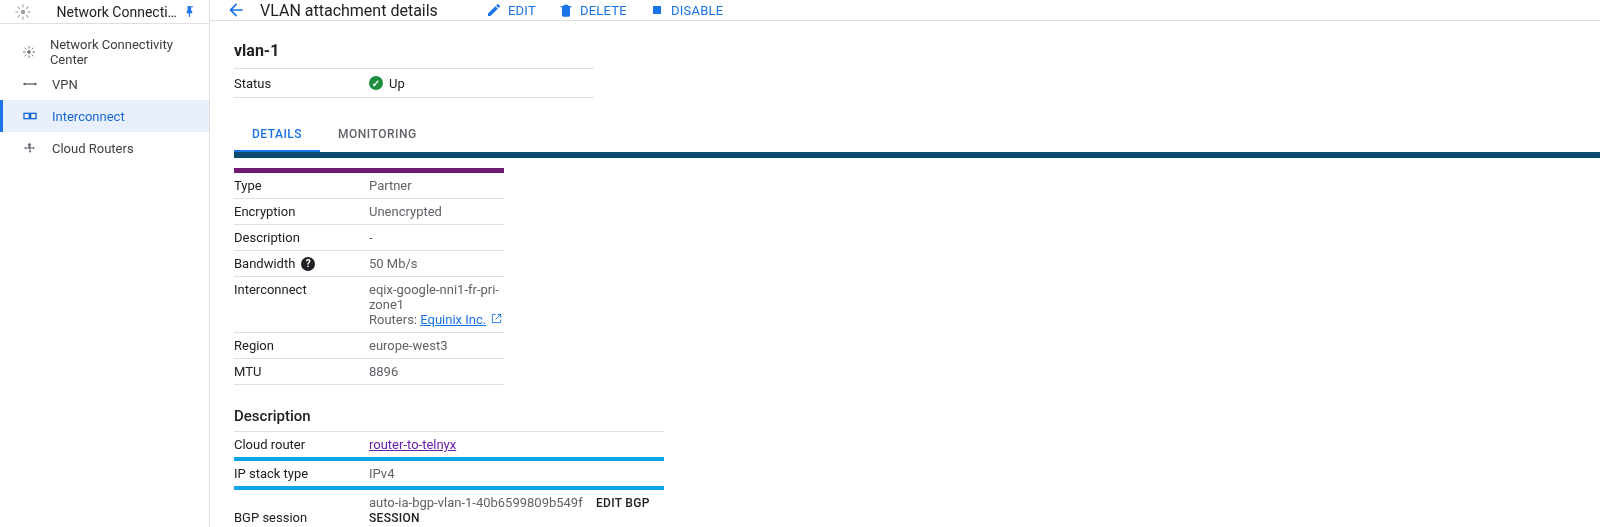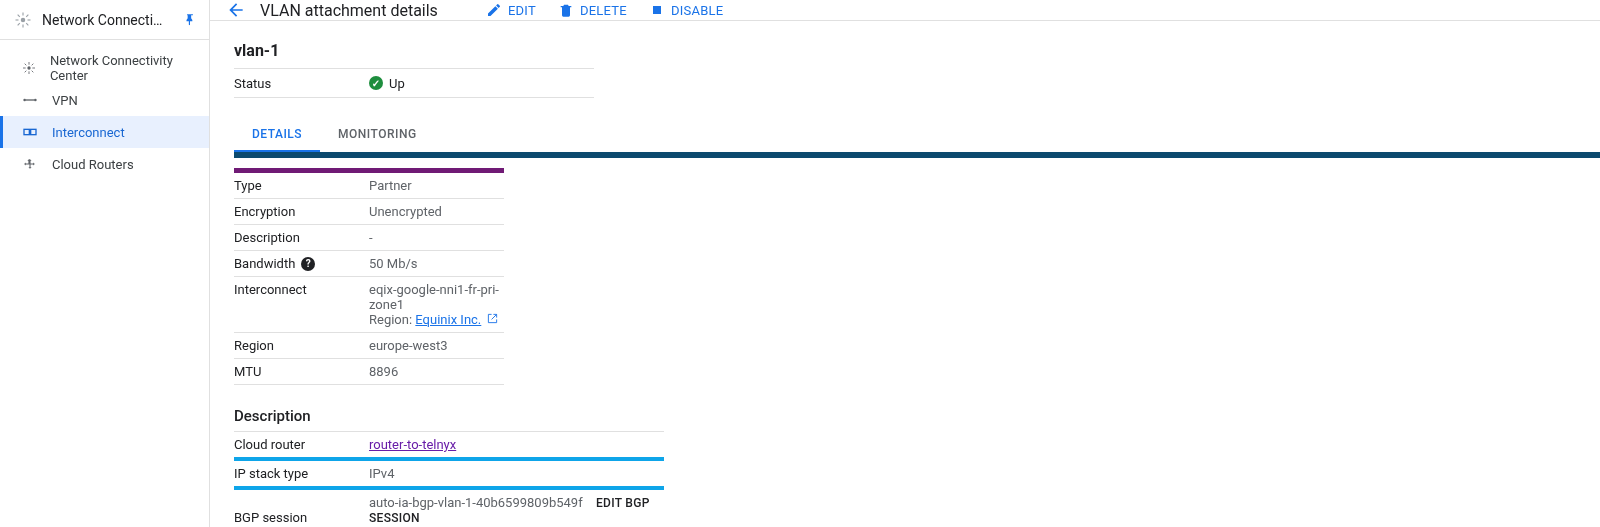--- a/index.html
+++ b/index.html
@@ -15,25 +15,26 @@
   .app { display: flex; height: 100%; }
   
   .sidebar {
     width: 210px;
     border-right: 1px solid #e0e0e0;
     flex-shrink: 0;
     padding-top: 0;
   }
   .sidebar-header {
     display: flex; align-items: center;
-    height: 40px;
+    height: 24px;
     padding: 0 12px 0 14px;
     border-bottom: 1px solid #e0e0e0;
     font-size: 14px;
     color: #202124;
+    text-align: right;
   }
   .sidebar-header .title {
     margin-left: 10px;
     white-space: nowrap; overflow: hidden; text-overflow: ellipsis;
     flex: 1;
   }
   .sidebar-header .pin { color: #1a73e8; margin-left: 6px; }
   .sidebar-items { padding-top: 12px; }
   .sidebar-item {
     display: flex; align-items: center;
@@ -293,21 +294,21 @@
             <span>Bandwidth</span>
             <span class="help-icon">?</span>
           </span>
           <span class="v">50 Mb/s</span>
         </div>
         <div class="kv-row">
           <span class="k">Interconnect</span>
           <span class="v">
             <div>eqix-google-nni1-fr-pri-zone1</div>
             <div>
-              <span>Region: </span><span class="link">Equinix Inc.</span>
+              <span>Routers: </span><span class="link">Equinix Inc.</span>
               <span class="ext-icon">
                 <svg width="11" height="11" viewBox="0 0 24 24" fill="none" stroke="#1a73e8" stroke-width="2" style="display:inline">
                     <path d="M14 3h7v7"></path>
                     <path d="M10 14L21 3"></path>
                     <path d="M21 14v7H3V3h7"></path>
                   </svg>
               </span>
             </div>
           </span>
         </div>

